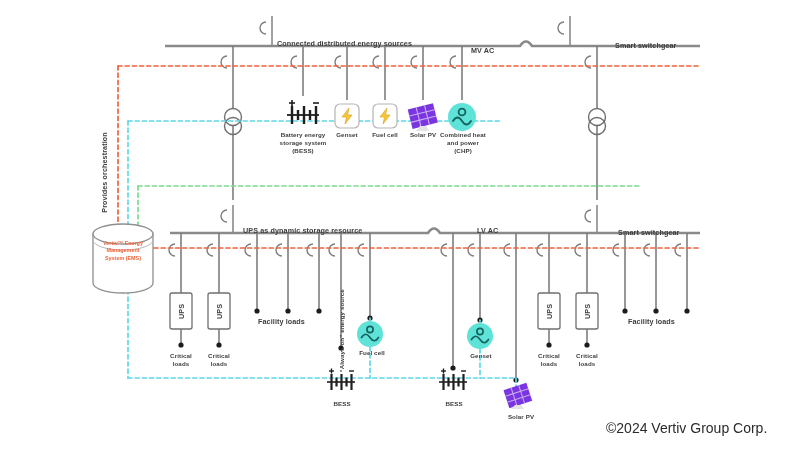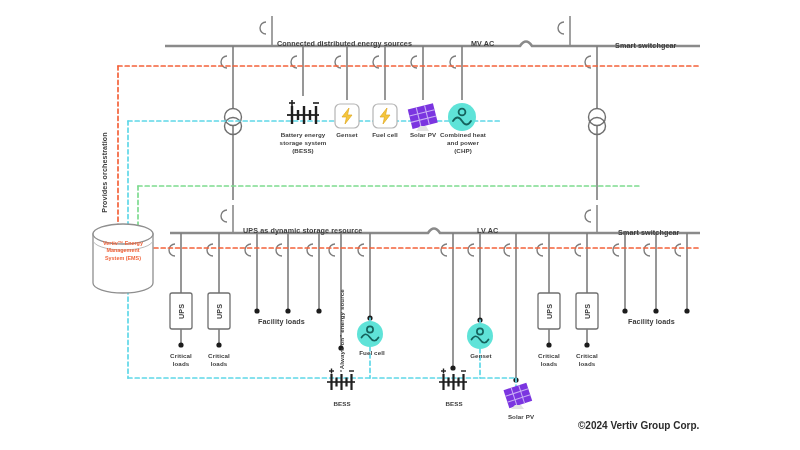--- a/index.html
+++ b/index.html
@@ -13,21 +13,21 @@
   #stage svg{position:absolute;left:0;top:0;}
 
   .lbl{position:absolute;font-size:7.2px;font-weight:bold;color:#3d3d3d;
        letter-spacing:.1px;line-height:1.25;white-space:nowrap;}
   .lbl.ctr{text-align:center;white-space:normal;}
   .lbl.small{font-size:6.2px;font-weight:bold;}
   .rot90{transform:rotate(-90deg);}
 
   .ems-txt{position:absolute;font-size:5.4px;font-weight:bold;color:#f0643c;
            text-align:center;line-height:1.35;width:62px;}
-  .copy{position:absolute;font-size:10px;font-weight:bold;color:#2b2b2b;}
+  .copy{position:absolute;font-size:14px;font-weight:normal;color:#2b2b2b;margin-left:28px;}
 </style>
 </head>
 <body>
 
 <div id="stage">
 
   <svg width="800" height="450" viewBox="0 0 800 450">
     <defs>
       <g id="cb">
         <path d="M0,0 a7,7 0 0 0 0,14" fill="none" stroke="#7d7d7d" stroke-width="1.4"></path>
@@ -295,21 +295,21 @@
         <line x1="-12" y1="-3.7" x2="12" y2="-3.7" stroke="#c9aef5" stroke-width="1"></line>
         <line x1="-12" y1="2.6" x2="12" y2="2.6" stroke="#c9aef5" stroke-width="1"></line>
         <line x1="-4" y1="-10" x2="-4" y2="9" stroke="#c9aef5" stroke-width="1"></line>
         <line x1="4" y1="-10" x2="4" y2="9" stroke="#c9aef5" stroke-width="1"></line>
       </g>
       <path d="M-3,9 L3,9 L6,13 L-7,13 Z" fill="#e3e3e3"></path>
     </g>
   </svg>
 
   <div class="lbl" style="left:277px;top:39px;">Connected distributed energy sources</div>
-  <div class="lbl" style="left:471px;top:39px;">MV AC</div>
+  <div class="lbl" style="left:471px;top:46px;">MV AC</div>
   <div class="lbl" style="left:615px;top:41px;">Smart switchgear</div>
 
   <div class="lbl small ctr" style="left:272px;top:131px;width:62px;">Battery energy storage system (BESS)</div>
   <div class="lbl small ctr" style="left:327px;top:131px;width:40px;">Genset</div>
   <div class="lbl small ctr" style="left:365px;top:131px;width:40px;">Fuel cell</div>
   <div class="lbl small ctr" style="left:402px;top:131px;width:42px;">Solar PV</div>
   <div class="lbl small ctr" style="left:438px;top:131px;width:50px;">Combined heat and power (CHP)</div>
 
   <div class="lbl rot90" style="left:44px;top:168px;width:120px;text-align:center;">Provides orchestration</div>
 

